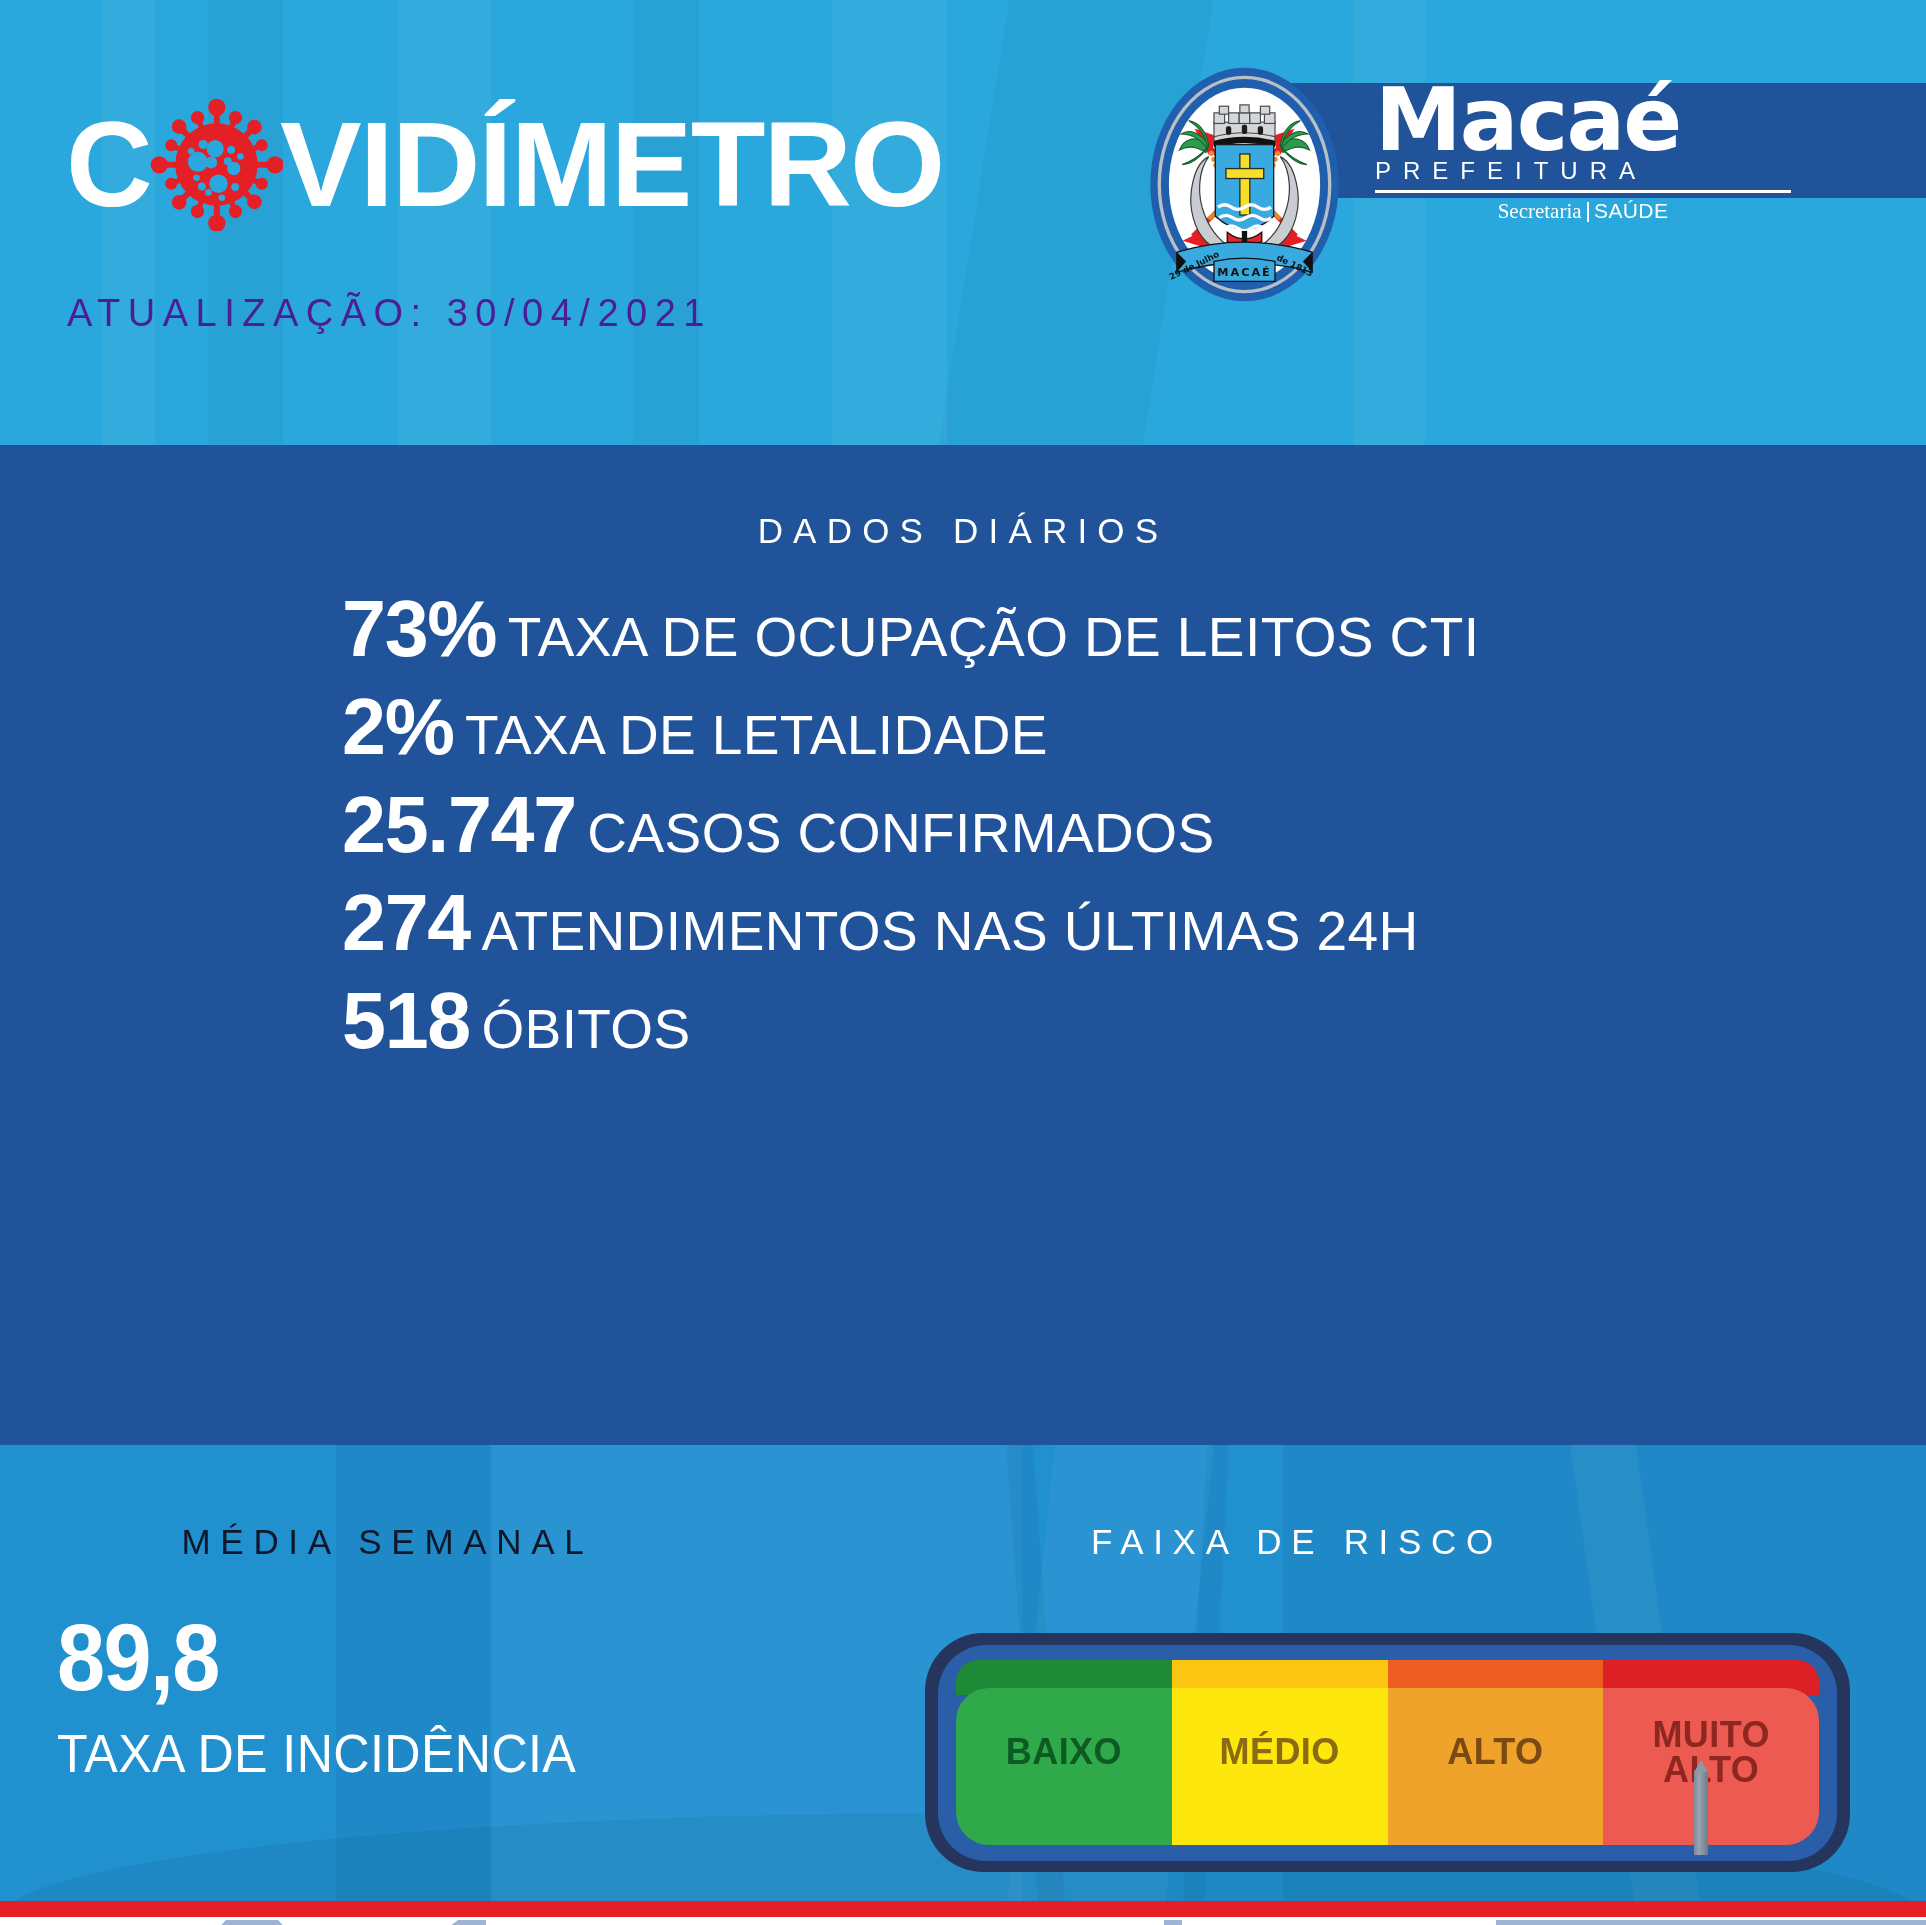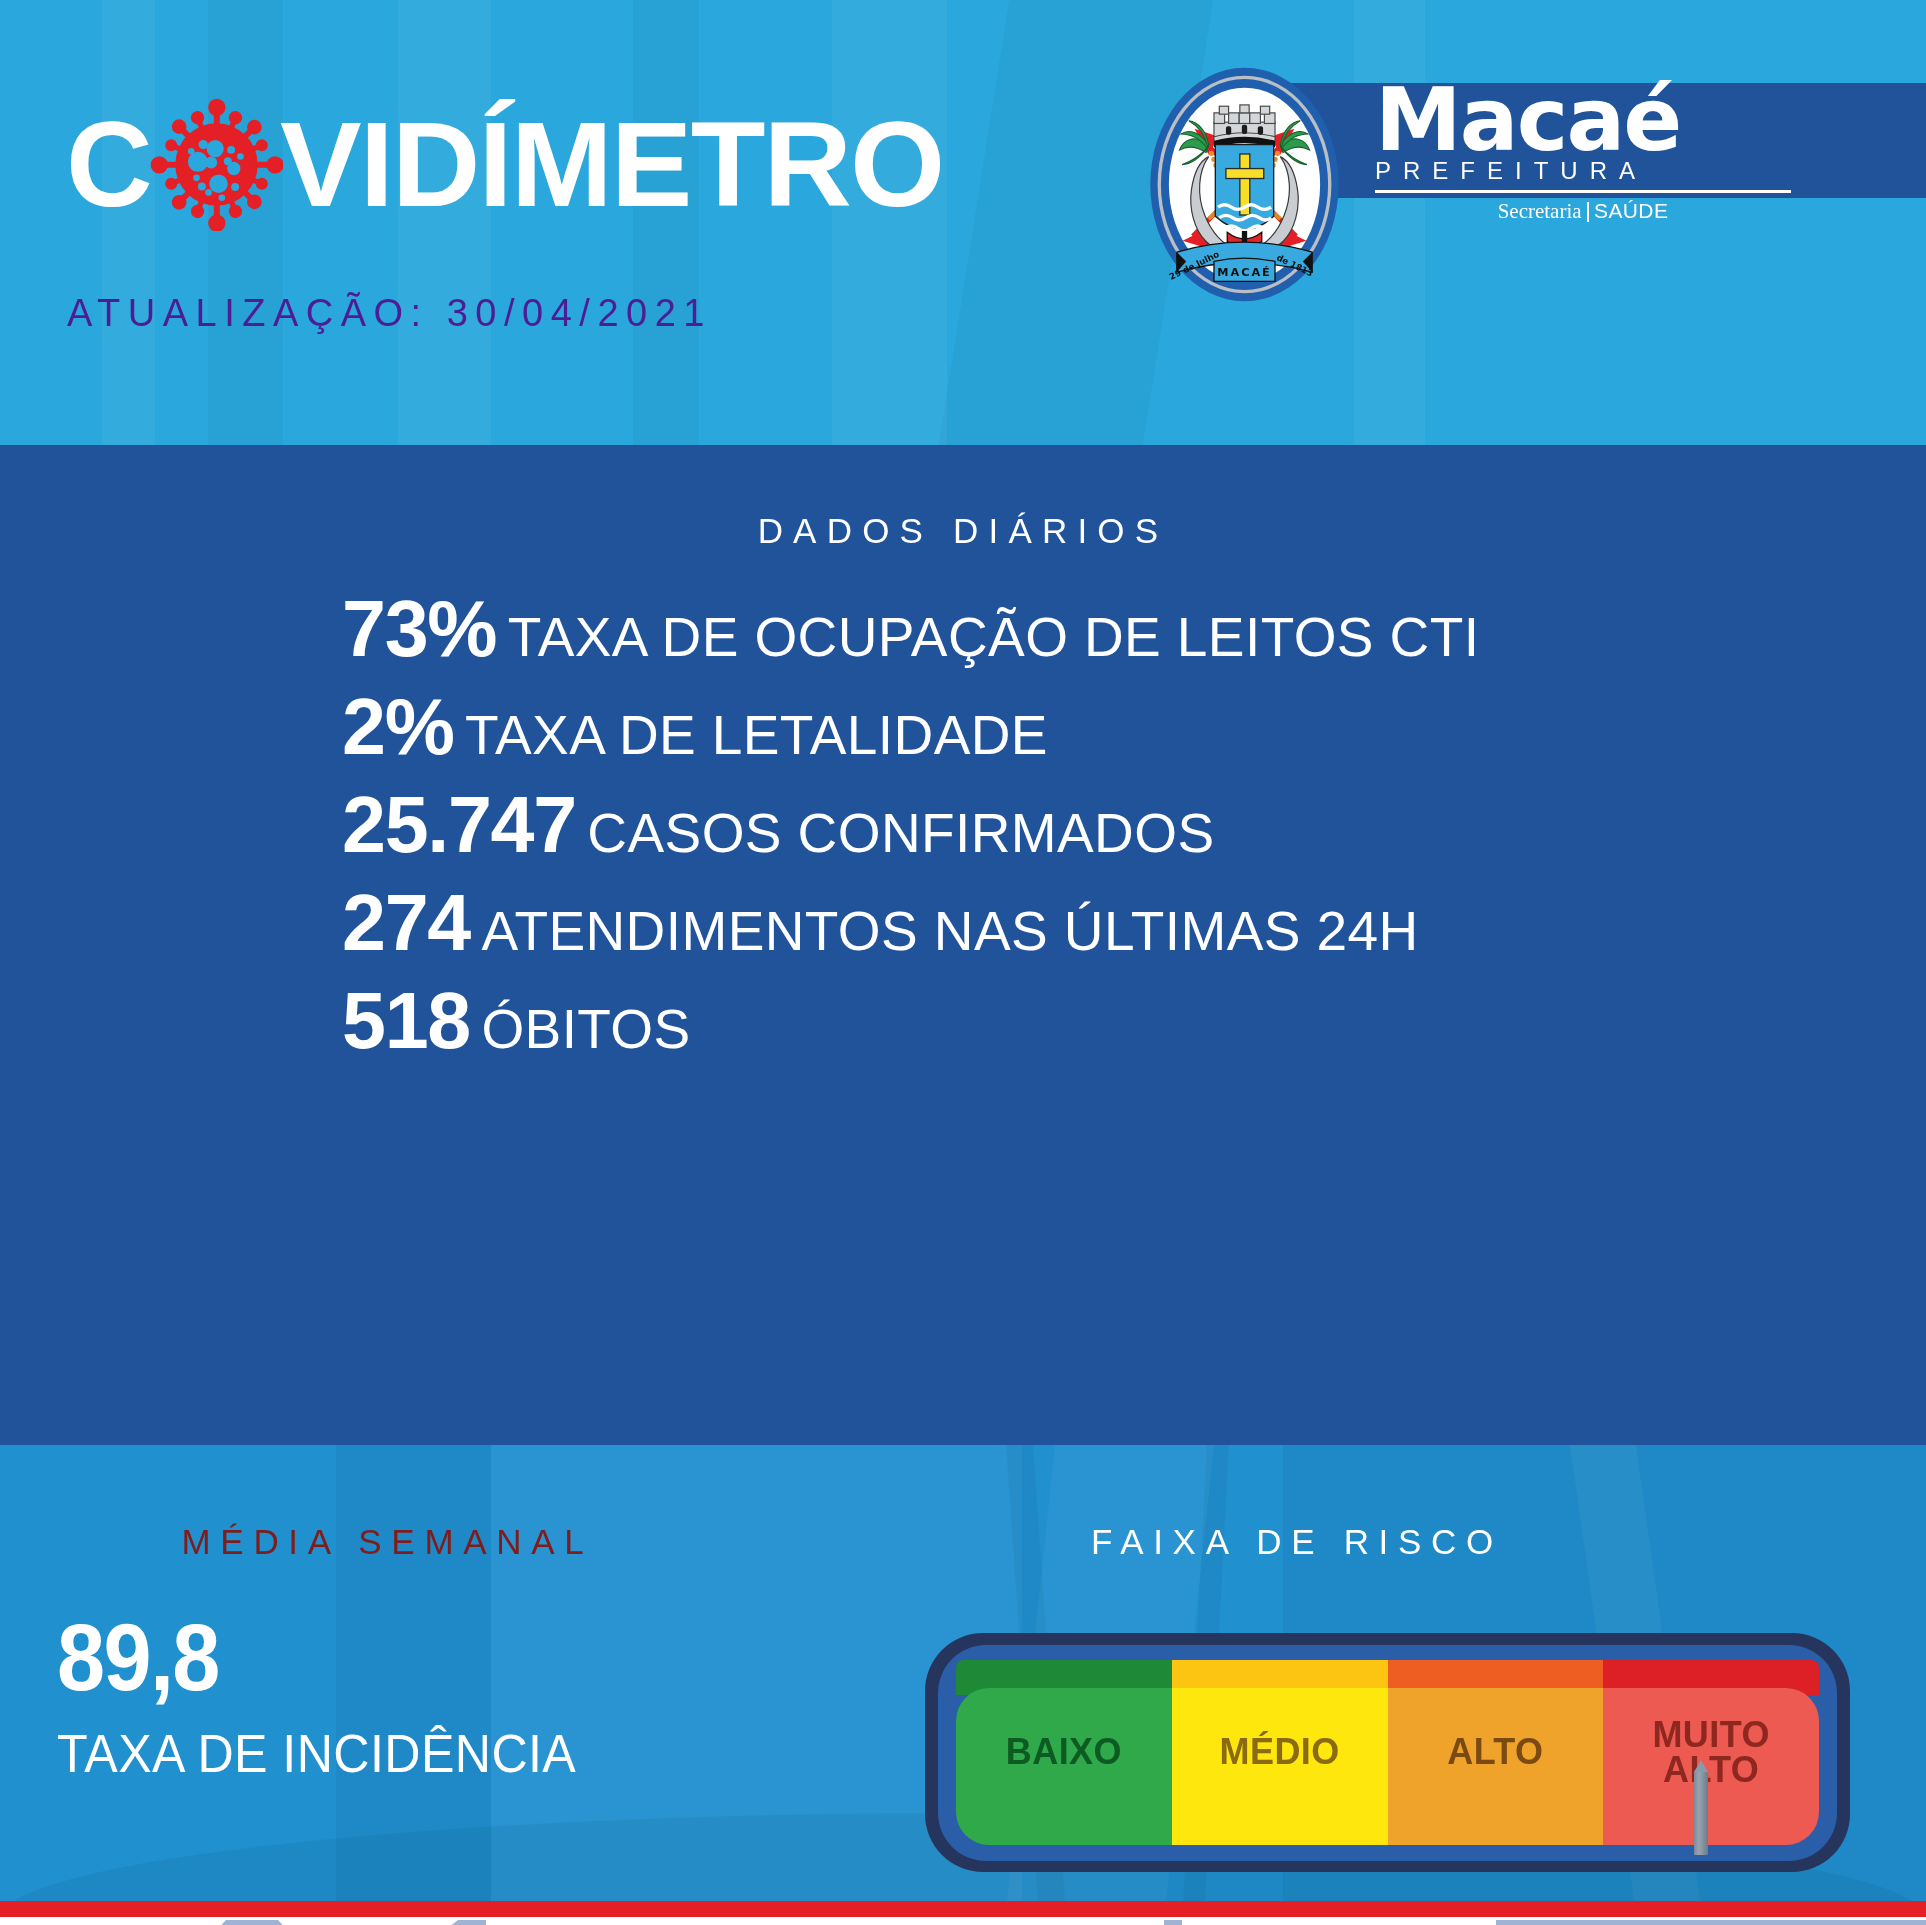--- a/index.html
+++ b/index.html
@@ -111,21 +111,21 @@
     transform:scaleX(.92);transform-origin:left bottom;
     white-space:nowrap;
     text-align:right;
   }
   .dnum-wrap{display:inline-block;}
   .dlabel-wrap{display:inline-block;margin-left:11.5px;}
 
   
   #media-title{
     position:absolute;left:71px;top:1522px;width:633px;text-align:center;
-    color:#7f1d1d;font-size:35px;letter-spacing:9.7px;
+    color:#0f172a;font-size:35px;letter-spacing:9.7px;
   }
   #media-value{
     position:absolute;left:57px;top:1611px;
     color:#fff;font-weight:bold;font-size:94px;line-height:1;
     transform:scaleX(.92);transform-origin:left top;letter-spacing:-1.8px;
   }
   #media-label{
     position:absolute;left:57px;top:1726px;
     color:#fff;font-size:54px;line-height:1;letter-spacing:0.4px;
     transform:scaleX(.93);transform-origin:left top;white-space:nowrap;
@@ -140,21 +140,21 @@
   #gauge-outer{
     position:absolute;left:925px;top:1633px;width:925px;height:239px;
     background:#26355E;border-radius:58px;
   }
   #gauge-mid{
     position:absolute;left:13.3px;top:11.5px;right:13.3px;bottom:11.5px;
     background:#2A5EA8;border-radius:48px;
   }
   #gauge-track{
     position:absolute;left:31px;top:27.4px;right:31px;bottom:27.4px;
-    display:flex;border-radius:8px;overflow:hidden;
+    display:flex;border-radius:22px;overflow:hidden;
   }
   .seg{position:relative;flex:1;display:flex;align-items:center;justify-content:center;}
   .seg .captop{position:absolute;left:0;top:0;width:100%;height:35px;}
   .seg .body{position:absolute;left:0;top:27.4px;width:100%;bottom:0;}
   .seg .txt{
     position:relative;z-index:3;font-weight:bold;font-size:36px;
     text-align:center;line-height:.95;letter-spacing:0.4px;
   }
   .seg.first .body{border-radius:33px 0 0 33px;}
   .seg.last  .body{border-radius:0 33px 33px 0;}

